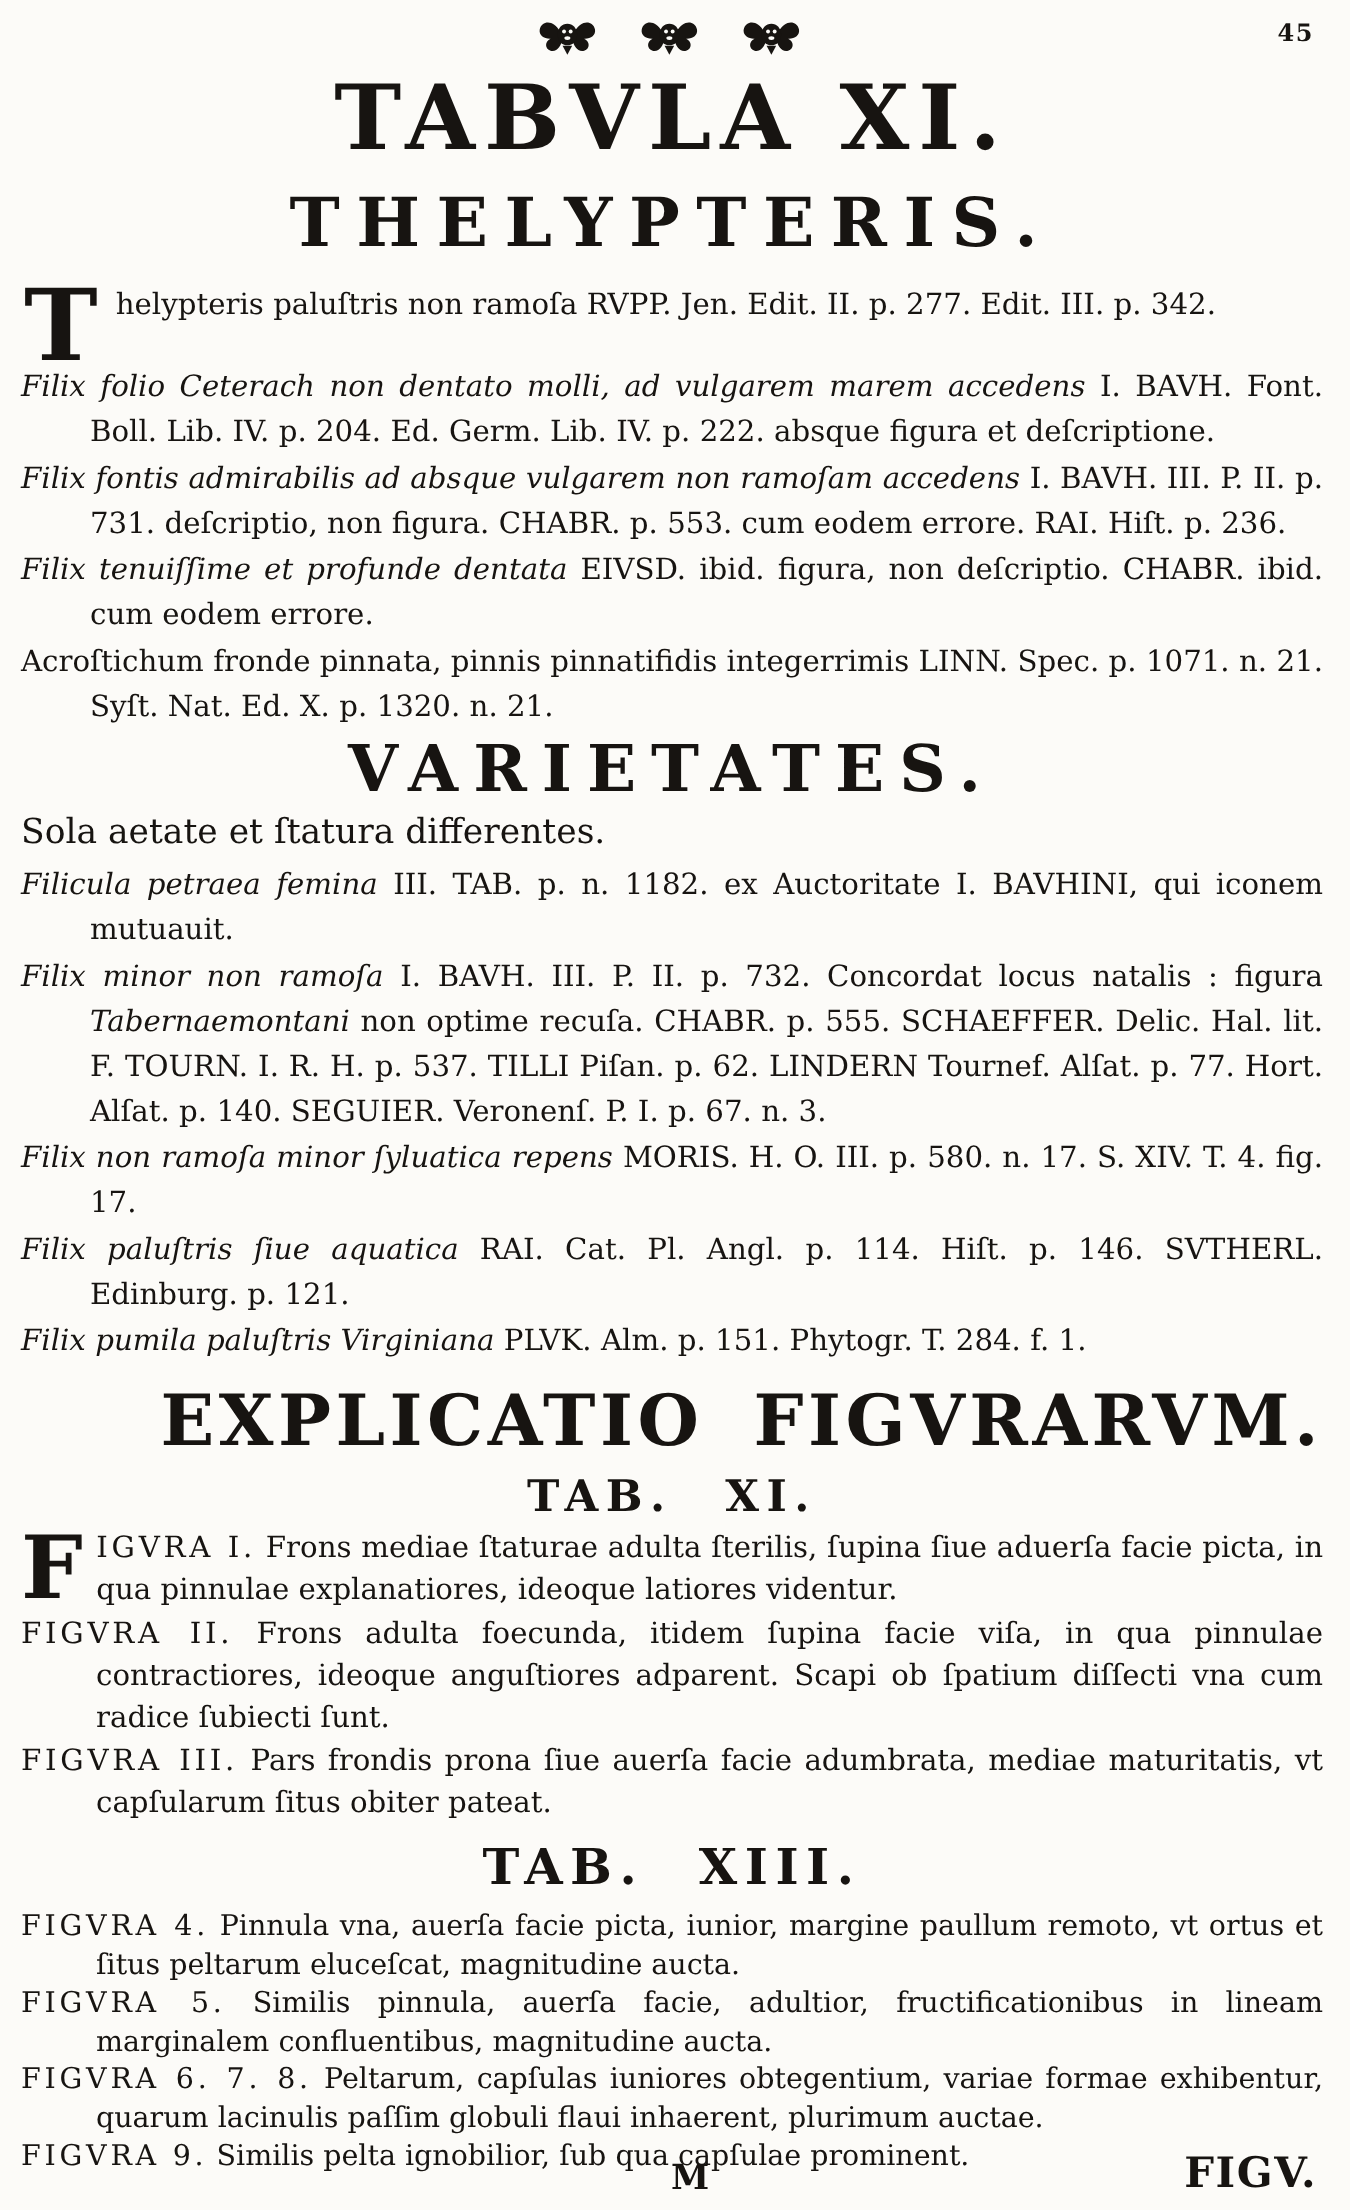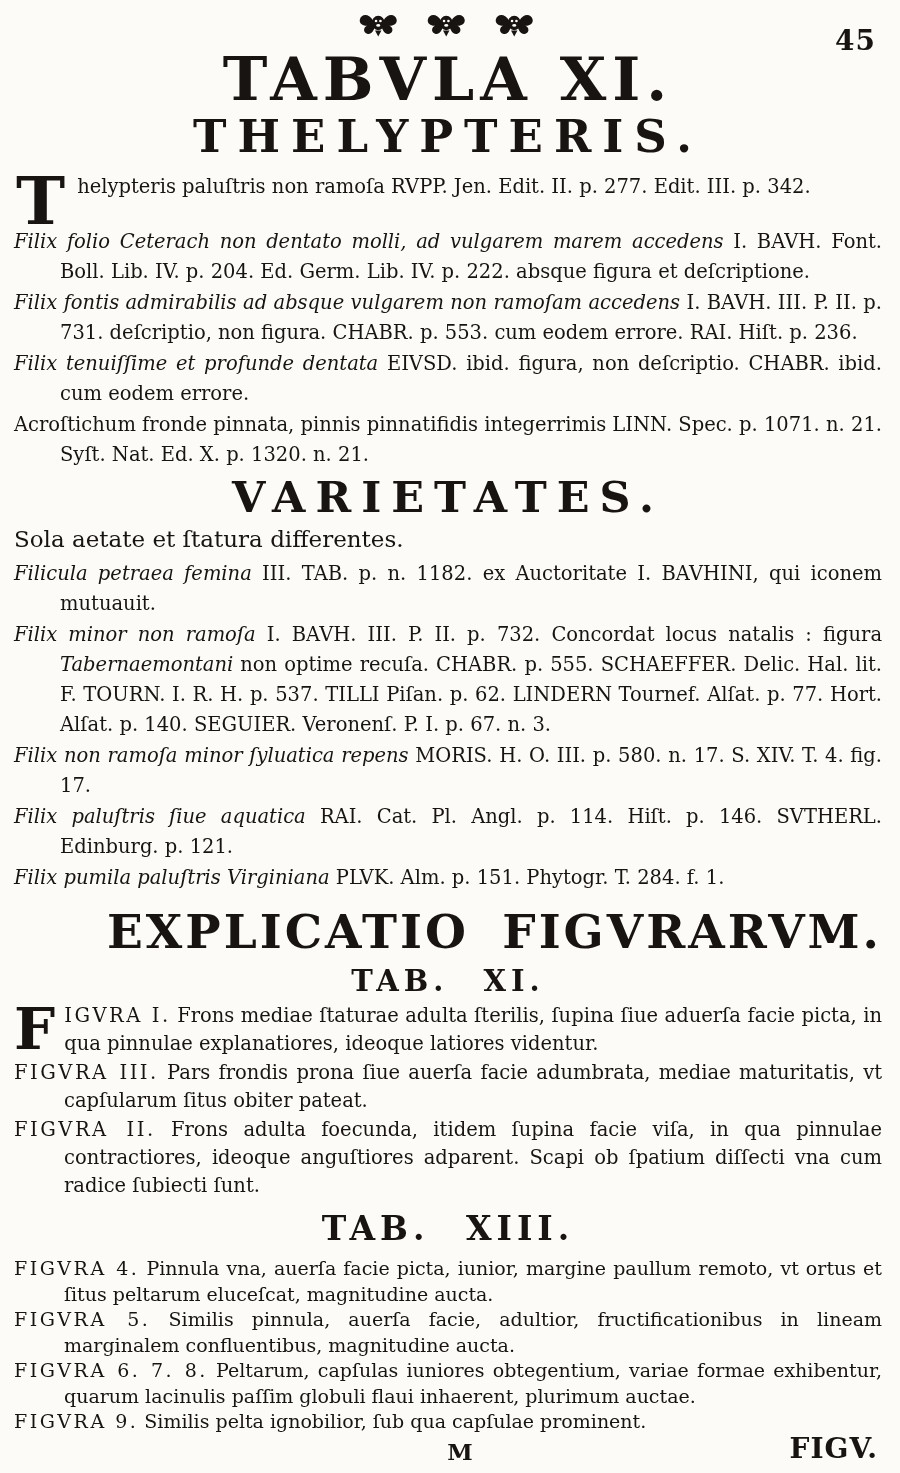--- a/index.html
+++ b/index.html
@@ -11,24 +11,24 @@
     background:var(--paper);
     color:var(--ink);
     font-family:"DejaVu Serif","Liberation Serif",serif;
     padding:6px 18px 8px 14px;
     overflow:hidden;
   }
   
   .header-row { position:relative; height:42px; }
   .ornaments { position:absolute; left:50%; top:6px; transform:translateX(-51%); display:flex; gap:28px; }
   .ornaments svg { display:block; }
-  .page-number { position:absolute; right:6px; top:18px; font-weight:700; font-size:28px; letter-spacing:1px; }
+  .page-number { position:absolute; right:6px; top:6px; font-weight:700; font-size:16px; letter-spacing:1px; }
   
   .title-1 { text-align:center; font-size:60px; line-height:62px; margin:0; font-weight:700; letter-spacing:6px; }
-  .title-2 { text-align:center; font-size:45px; line-height:54px; margin:0; font-weight:700; letter-spacing:11px; }
+  .title-2 { text-align:center; font-size:45px; line-height:54px; margin:12px; font-weight:700; letter-spacing:11px; }
   
   .intro { margin:8px 0 0; font-size:19.5px; line-height:30px; min-height:54px; }
   .dropcap { float:left; font-size:66px; line-height:52px; padding:3px 12px 0 2px; font-weight:700; }
   
   .entry { margin:1px 0; font-size:19.5px; line-height:30px; text-align:justify; padding-left:46px; text-indent:-46px; }
   .it { font-style:italic; }
   
   .varietates-heading { text-align:center; font-size:43px; line-height:52px; margin:0 0 0; font-weight:700; letter-spacing:10px; }
   .subheading { text-align:left; font-size:23px; line-height:32px; margin:0 0 4px; }
   .explicatio-heading { text-align:right; font-size:47px; line-height:58px; margin:10px 0 0; font-weight:700; letter-spacing:3px; word-spacing:14px; }
@@ -104,22 +104,22 @@
       <p class="entry"><span class="it">Filix minor non ramoſa</span> <span class="rm">I. BAVH. III. P. II. p. 732. Concordat locus natalis : figura</span> <span class="it">Tabernaemontani</span> <span class="rm">non optime recuſa. CHABR. p. 555. SCHAEFFER. Delic. Hal. lit. F. TOURN. I. R. H. p. 537. TILLI Piſan. p. 62. LINDERN Tournef. Alſat. p. 77. Hort. Alſat. p. 140. SEGUIER. Veronenſ. P. I. p. 67. n. 3.</span></p>
       <p class="entry"><span class="it">Filix non ramoſa minor ſyluatica repens</span> <span class="rm">MORIS. H. O. III. p. 580. n. 17. S. XIV. T. 4. fig. 17.</span></p>
       <p class="entry"><span class="it">Filix paluſtris ſiue aquatica</span> <span class="rm">RAI. Cat. Pl. Angl. p. 114. Hiſt. p. 146. SVTHERL. Edinburg. p. 121.</span></p>
       <p class="entry"><span class="it">Filix pumila paluſtris Virginiana</span> <span class="rm">PLVK. Alm. p. 151. Phytogr. T. 284. f. 1.</span></p>
     </div>
 
   <h3 class="explicatio-heading">EXPLICATIO FIGVRARVM.</h3>
   <div class="tab-heading">TAB. XI.</div>
   <div id="tab11-entries">
       <p class="fig-entry has-drop"><span class="fig-dropcap">F</span><span class="fig-label">IGVRA I.</span> <span>Frons mediae ſtaturae adulta ſterilis, ſupina ſiue aduerſa facie picta, in qua pinnulae explanatiores, ideoque latiores videntur.</span></p>
+      <p class="fig-entry"><span class="fig-label">FIGVRA II.</span> <span>Frons adulta foecunda, itidem ſupina facie viſa, in qua pinnulae contractiores, ideoque anguſtiores adparent.  Scapi ob ſpatium diſſecti vna cum radice ſubiecti ſunt.</span></p>
       <p class="fig-entry"><span class="fig-label">FIGVRA III.</span> <span>Pars frondis prona ſiue auerſa facie adumbrata, mediae maturitatis, vt capſularum ſitus obiter pateat.</span></p>
-      <p class="fig-entry"><span class="fig-label">FIGVRA II.</span> <span>Frons adulta foecunda, itidem ſupina facie viſa, in qua pinnulae contractiores, ideoque anguſtiores adparent.  Scapi ob ſpatium diſſecti vna cum radice ſubiecti ſunt.</span></p>
     </div>
 
   <div class="tab-heading t13">TAB. XIII.</div>
   <div id="tab13-entries">
       <p class="fig-entry"><span class="fig-label">FIGVRA 4.</span> <span>Pinnula vna, auerſa facie picta, iunior, margine paullum remoto, vt ortus et ſitus peltarum eluceſcat, magnitudine aucta.</span></p>
       <p class="fig-entry"><span class="fig-label">FIGVRA 5.</span> <span>Similis pinnula, auerſa facie, adultior, fructificationibus in lineam marginalem confluentibus, magnitudine aucta.</span></p>
       <p class="fig-entry"><span class="fig-label">FIGVRA 6. 7. 8.</span> <span>Peltarum, capſulas iuniores obtegentium, variae formae exhibentur, quarum lacinulis paſſim globuli flaui inhaerent, plurimum auctae.</span></p>
       <p class="fig-entry"><span class="fig-label">FIGVRA 9.</span> <span>Similis pelta ignobilior, ſub qua capſulae prominent.</span></p>
     </div>
 

